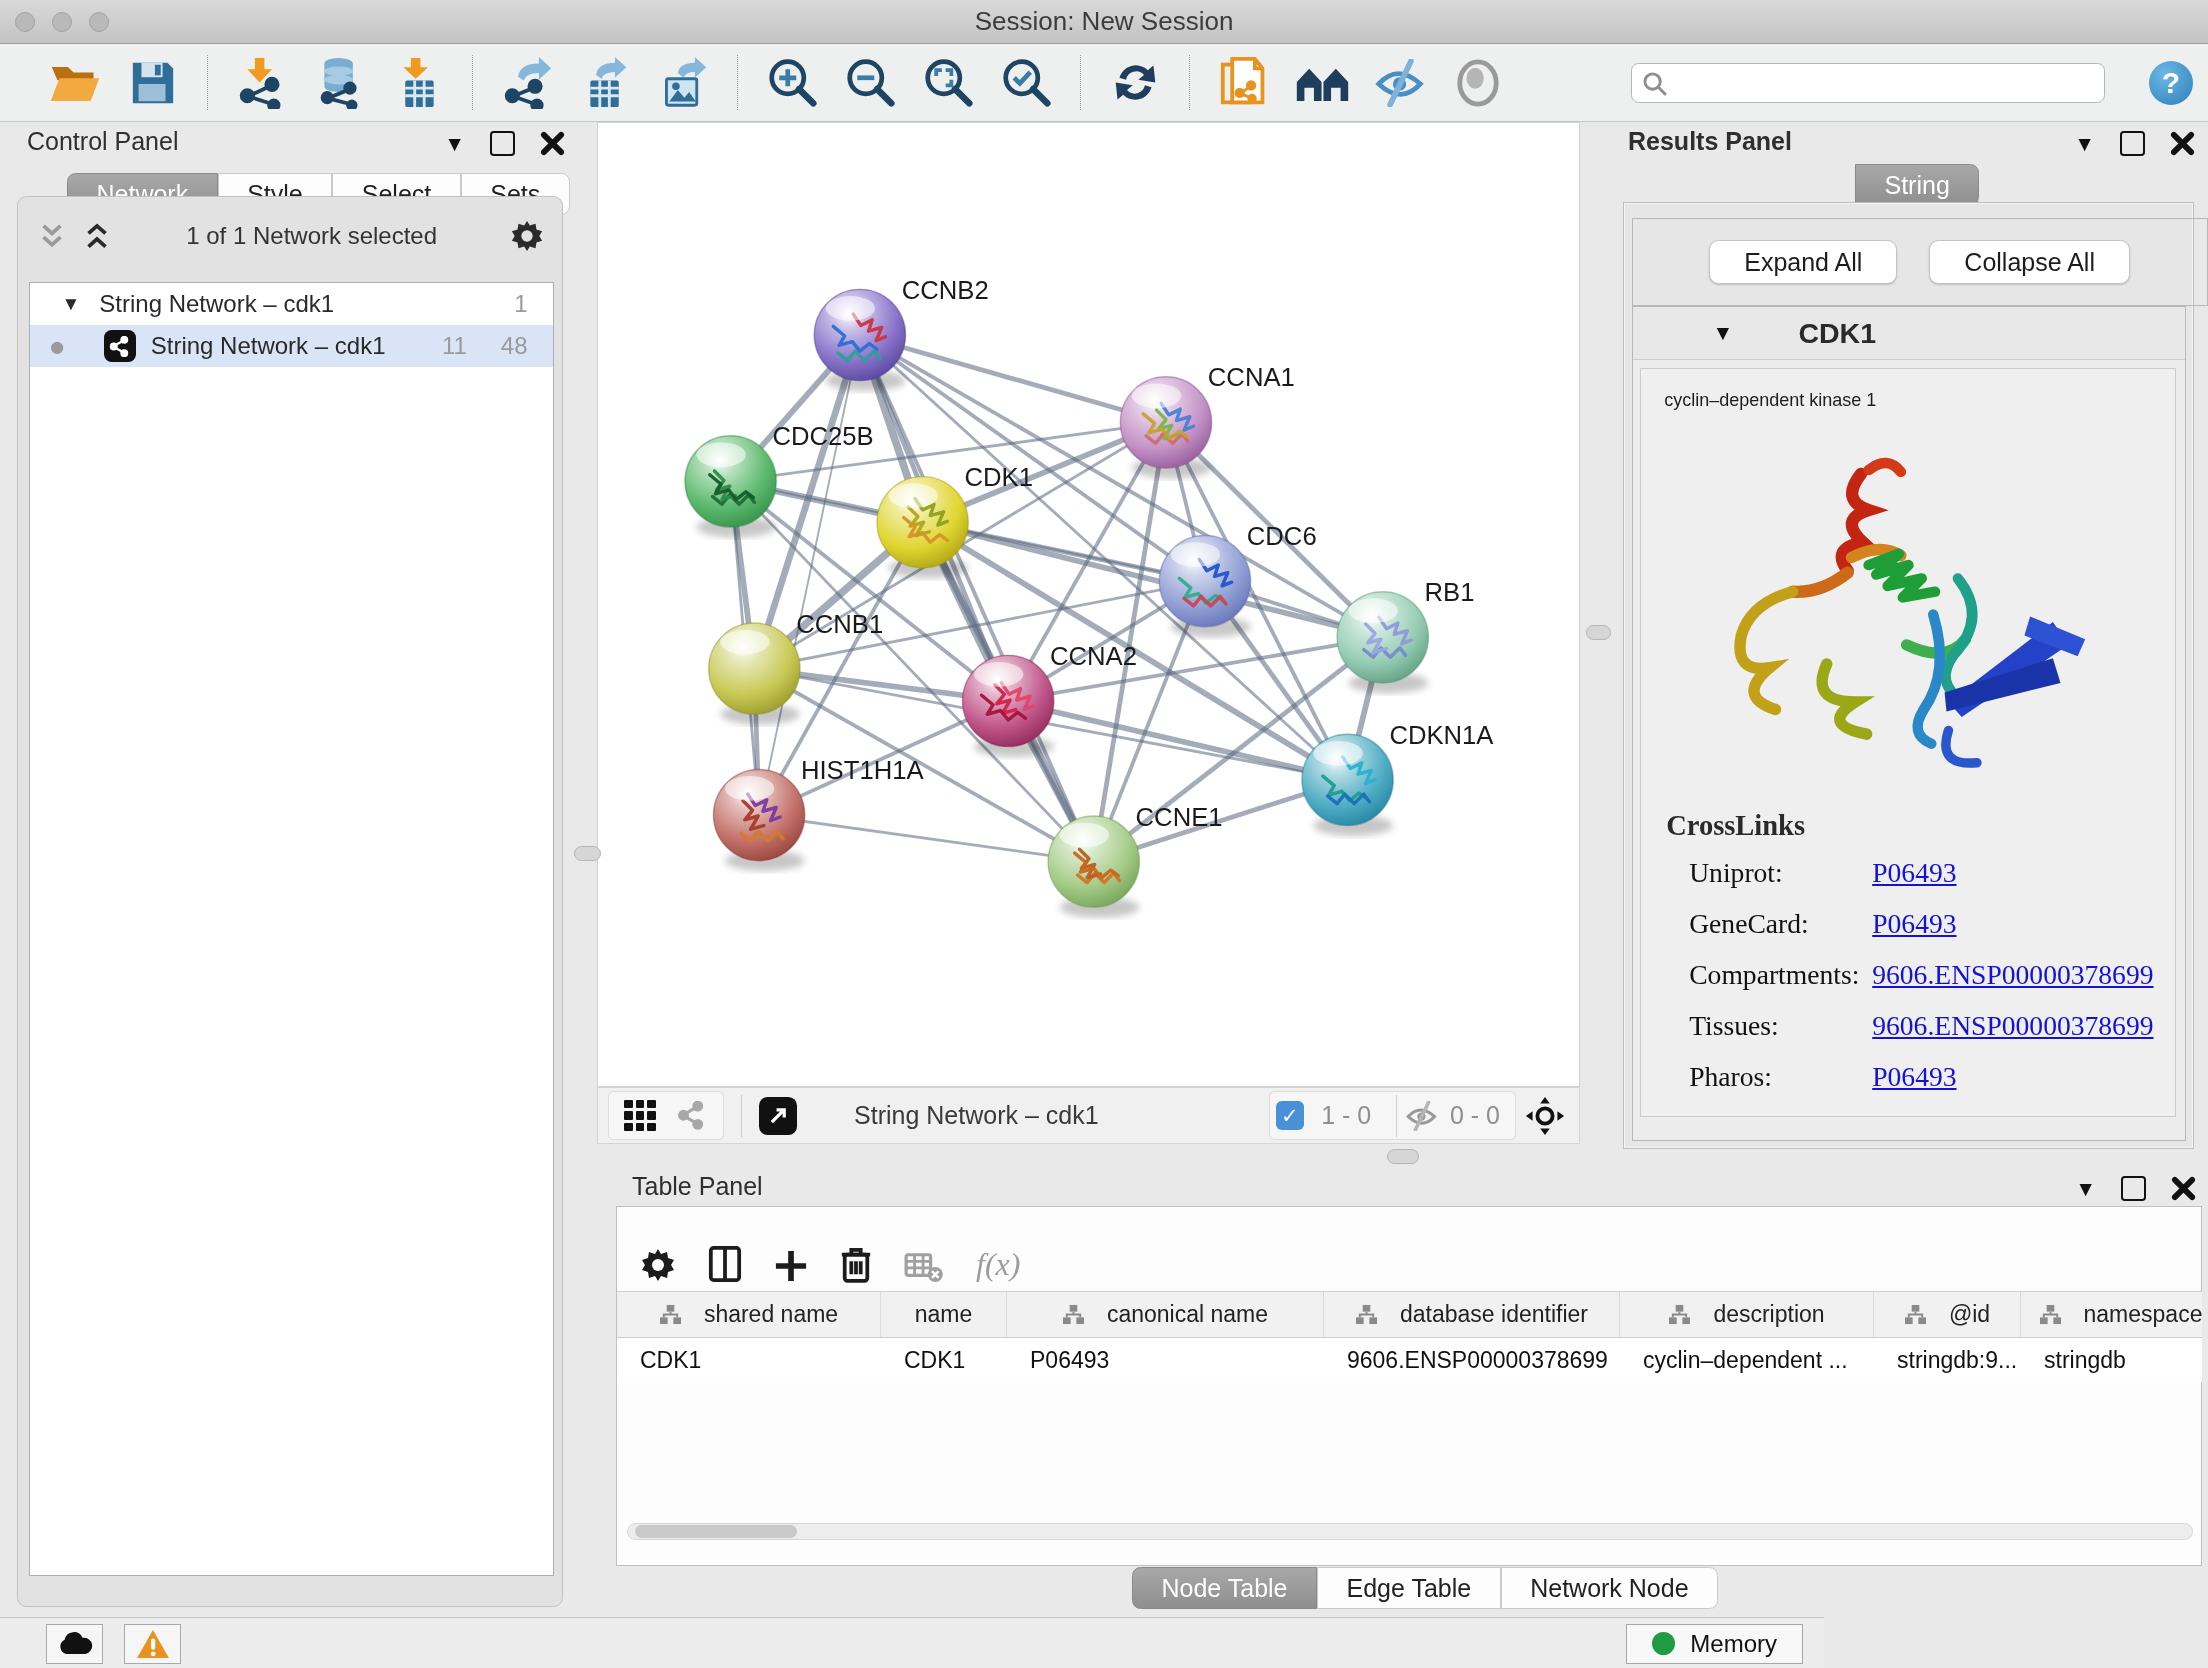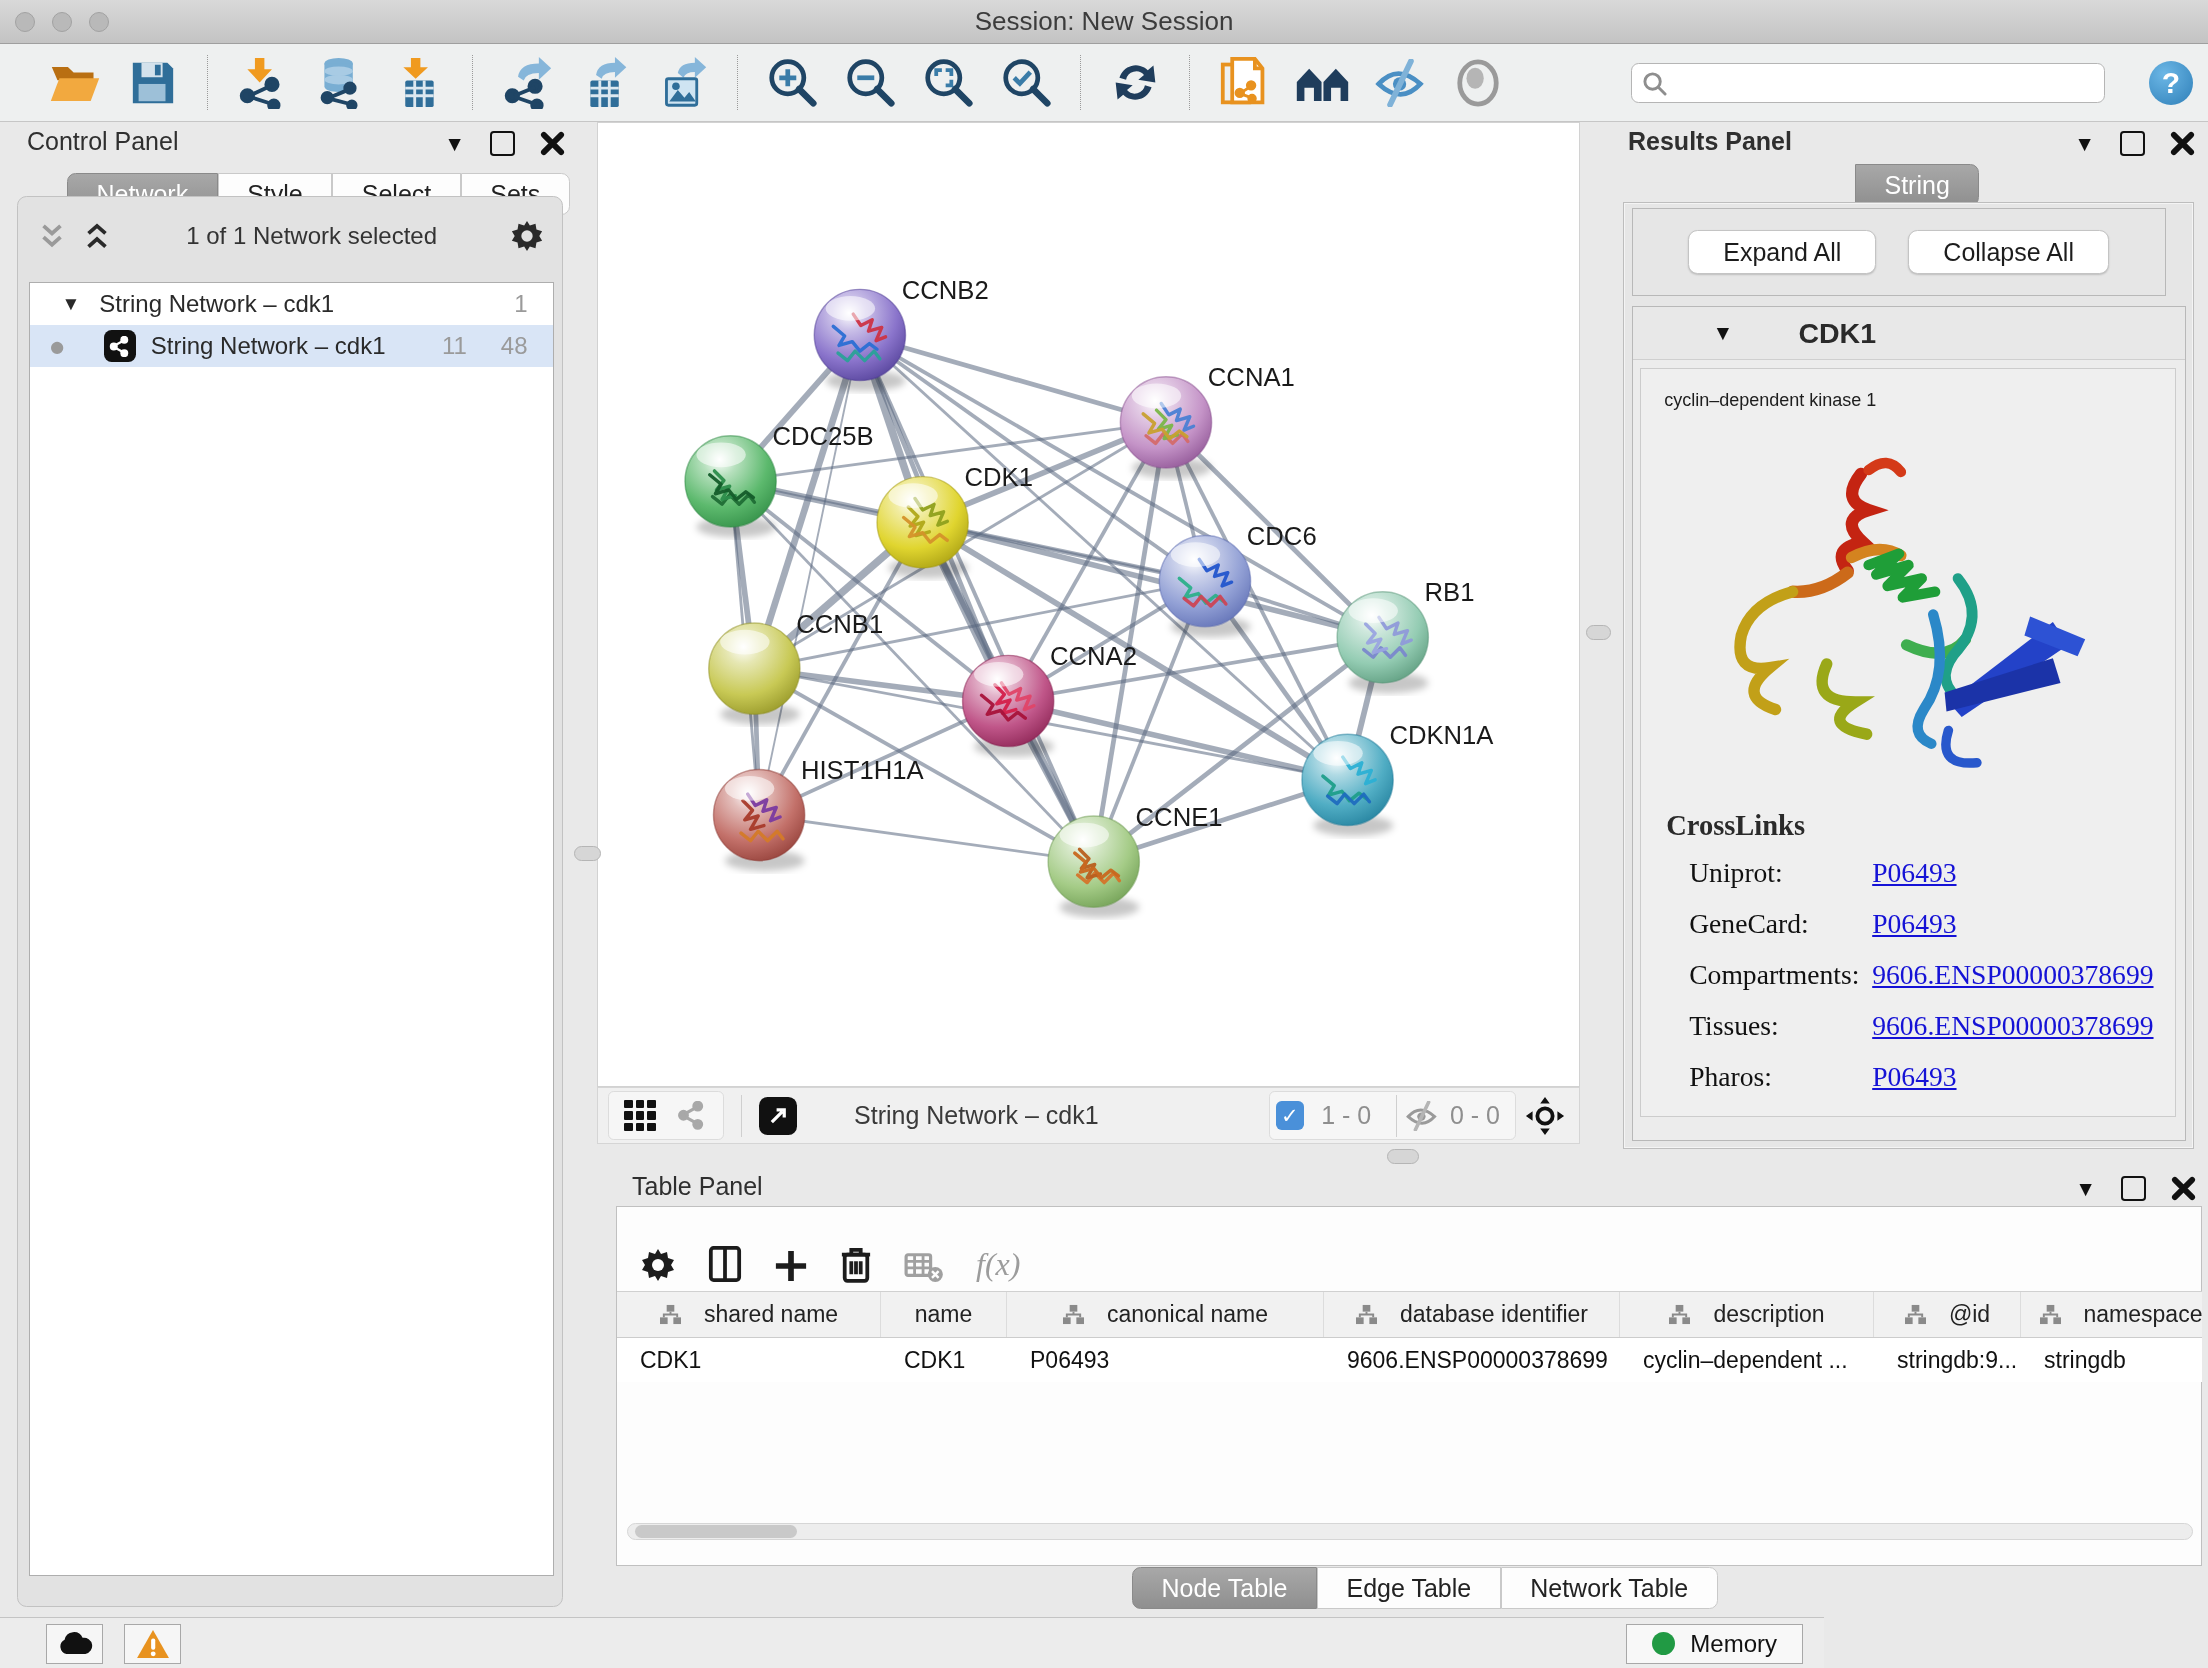--- a/index.html
+++ b/index.html
@@ -65,21 +65,21 @@
   .openin { width:38px; height:38px; background:#111; border-radius:8.6px; display:flex; align-items:center; justify-content:center; }
   .counts { color:#8e8e8e; }
   .checkbx { width:28.5px; height:28.5px; border-radius:5.7px; background:#4a90d9; color:#fff; font-size:21px;
     display:flex; align-items:center; justify-content:center; }
 
   .handle-dot { position:absolute; width:32px; height:15px; border-radius:8.6px; background:#d6d6d6; border:1px solid #b5b5b5; }
 
   
   .rp-outer { position:absolute; left:1623px; top:202px; width:571px; height:947px;
     background:#e6e6e6; border:1px solid #bdbdbd; box-shadow:inset 0 0 0 1px #f4f4f4; }
-  .rp-btnbar { position:absolute; left:7.6px; top:5px; width:534px; height:88px; border:1px solid #b8b8b8;
+  .rp-btnbar { position:absolute; left:7.6px; top:15px; width:576px; height:88px; border:1px solid #b8b8b8;
     display:flex; align-items:center; justify-content:center; gap:32px; }
   .rp-btn { height:44px; padding:0 34px; background:#fff; border:1px solid #c4c4c4; border-radius:9.5px;
     font-size:25px; color:#1c1c1c; box-shadow:0 1px 1.9px rgba(0,0,0,.18); }
   .rp-content { position:absolute; left:7.6px; top:103px; width:554px; height:835px; border:1px solid #b8b8b8; background:#ececec; }
   .rp-generow { display:flex; align-items:center; height:53px; border-bottom:1px solid #cfcfcf; background:#e8e8e8; }
   .rp-genename { font-size:28.5px; font-weight:bold; }
   .rp-inner { position:absolute; left:7.6px; top:61px; width:536px; height:749px; background:#efefef; border:1px solid #cccccc; }
   .rp-desc { font-size:18px; color:#1d1d1d; padding:21px 0 0 23px; }
   .xl { font-family:"Liberation Serif", serif; }
   .xl-title { font-size:28.5px; font-weight:bold; padding:15px 0 5.7px 25px; }
@@ -800,21 +800,21 @@
           </div>
         </div>
     </div>
     <div class="tp-hscroll">
         <div class="tp-thumb"></div>
       </div>
   </div>
   <div class="tp-tabs" id="tp-tabs">
       <div class="tabbtn first sel">Node Table</div>
       <div class="tabbtn">Edge Table</div>
-      <div class="tabbtn last">Network Table</div>
+      <div class="tabbtn last">Network Node</div>
     </div>
 
   <div class="statusbar">
     <div class="sb-btn" style="left:46px">
       <svg width="36" height="25" viewBox="0 0 38 26">
         <path d="M10 24 a8 8 0 0 1 -2 -15 a10 10 0 0 1 19 -2 a7 7 0 0 1 3 17 z" fill="#111"></path>
       </svg>
     </div>
     <div class="sb-btn" style="left:124px">
       <svg width="34" height="30" viewBox="0 0 36 32">

